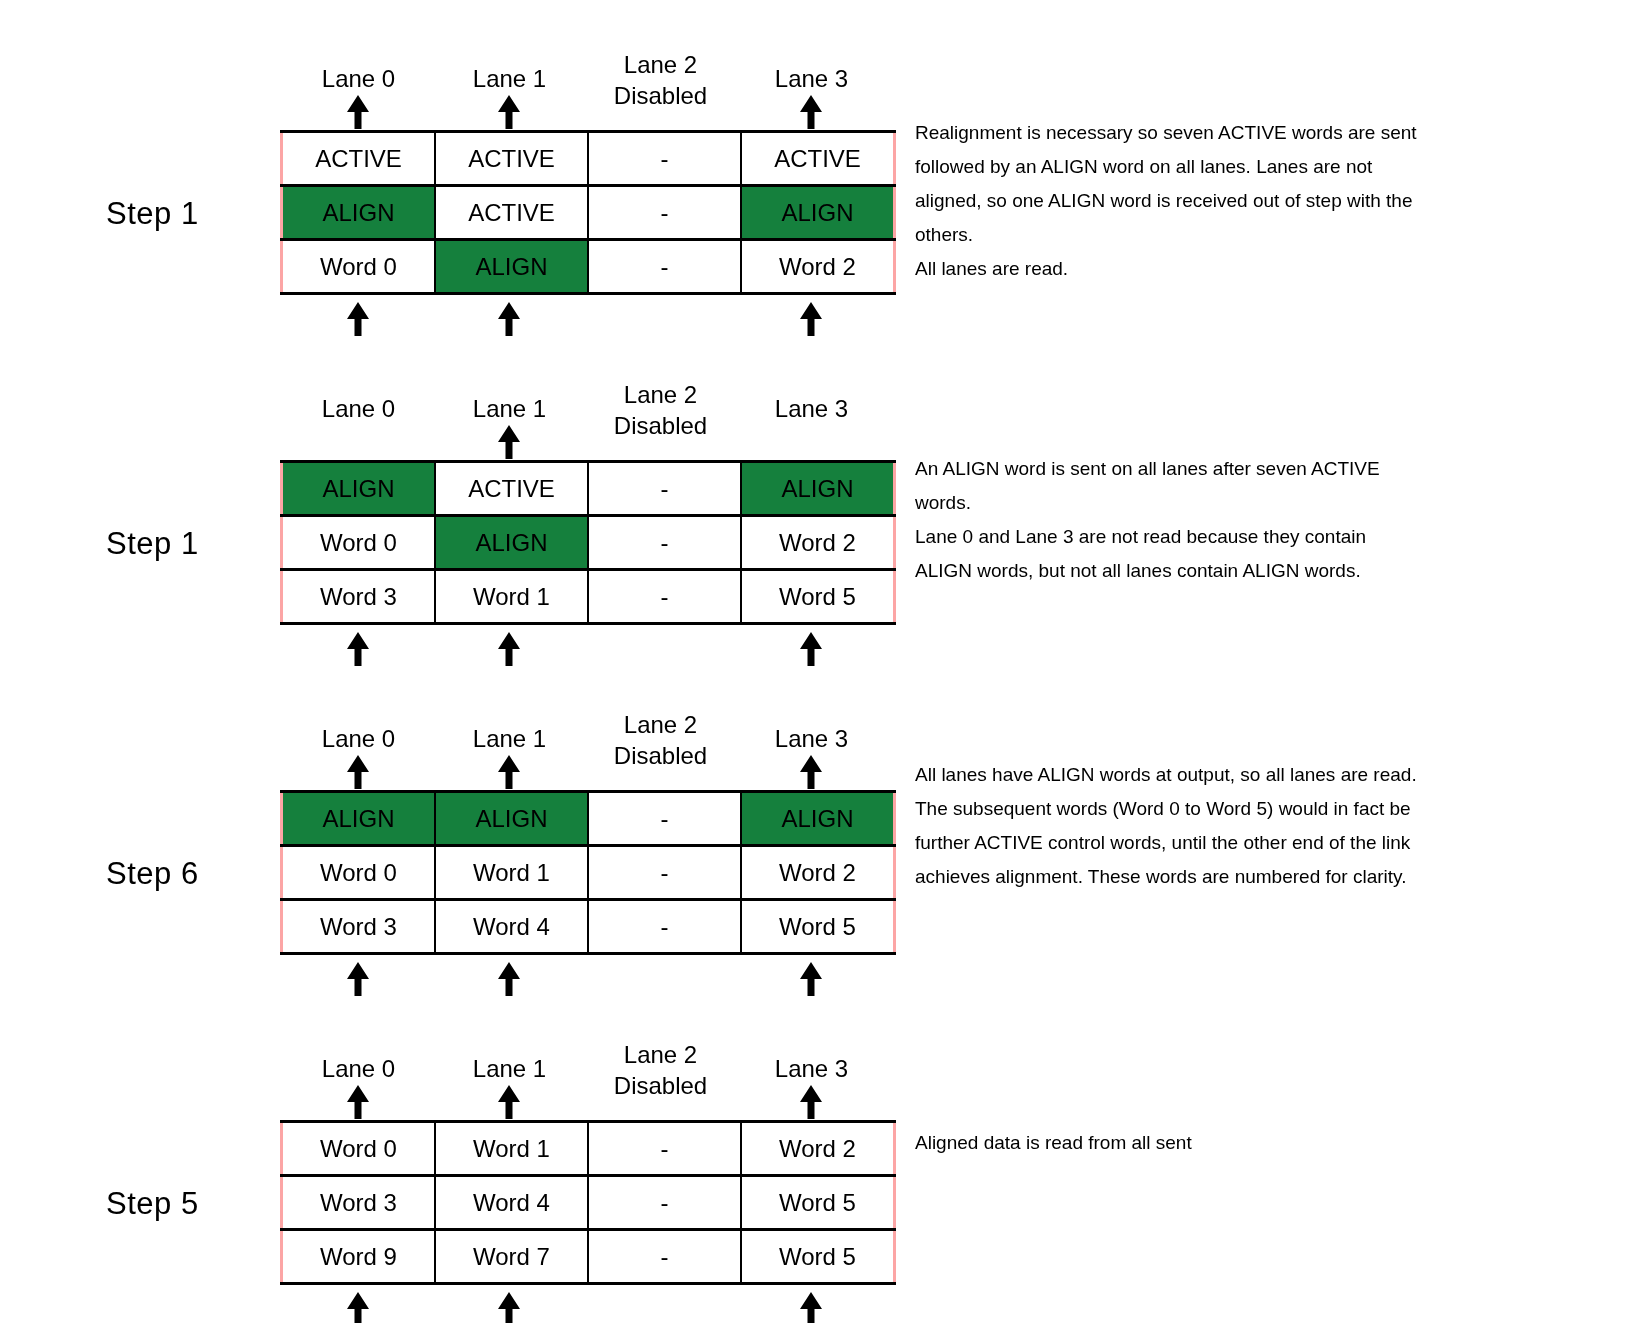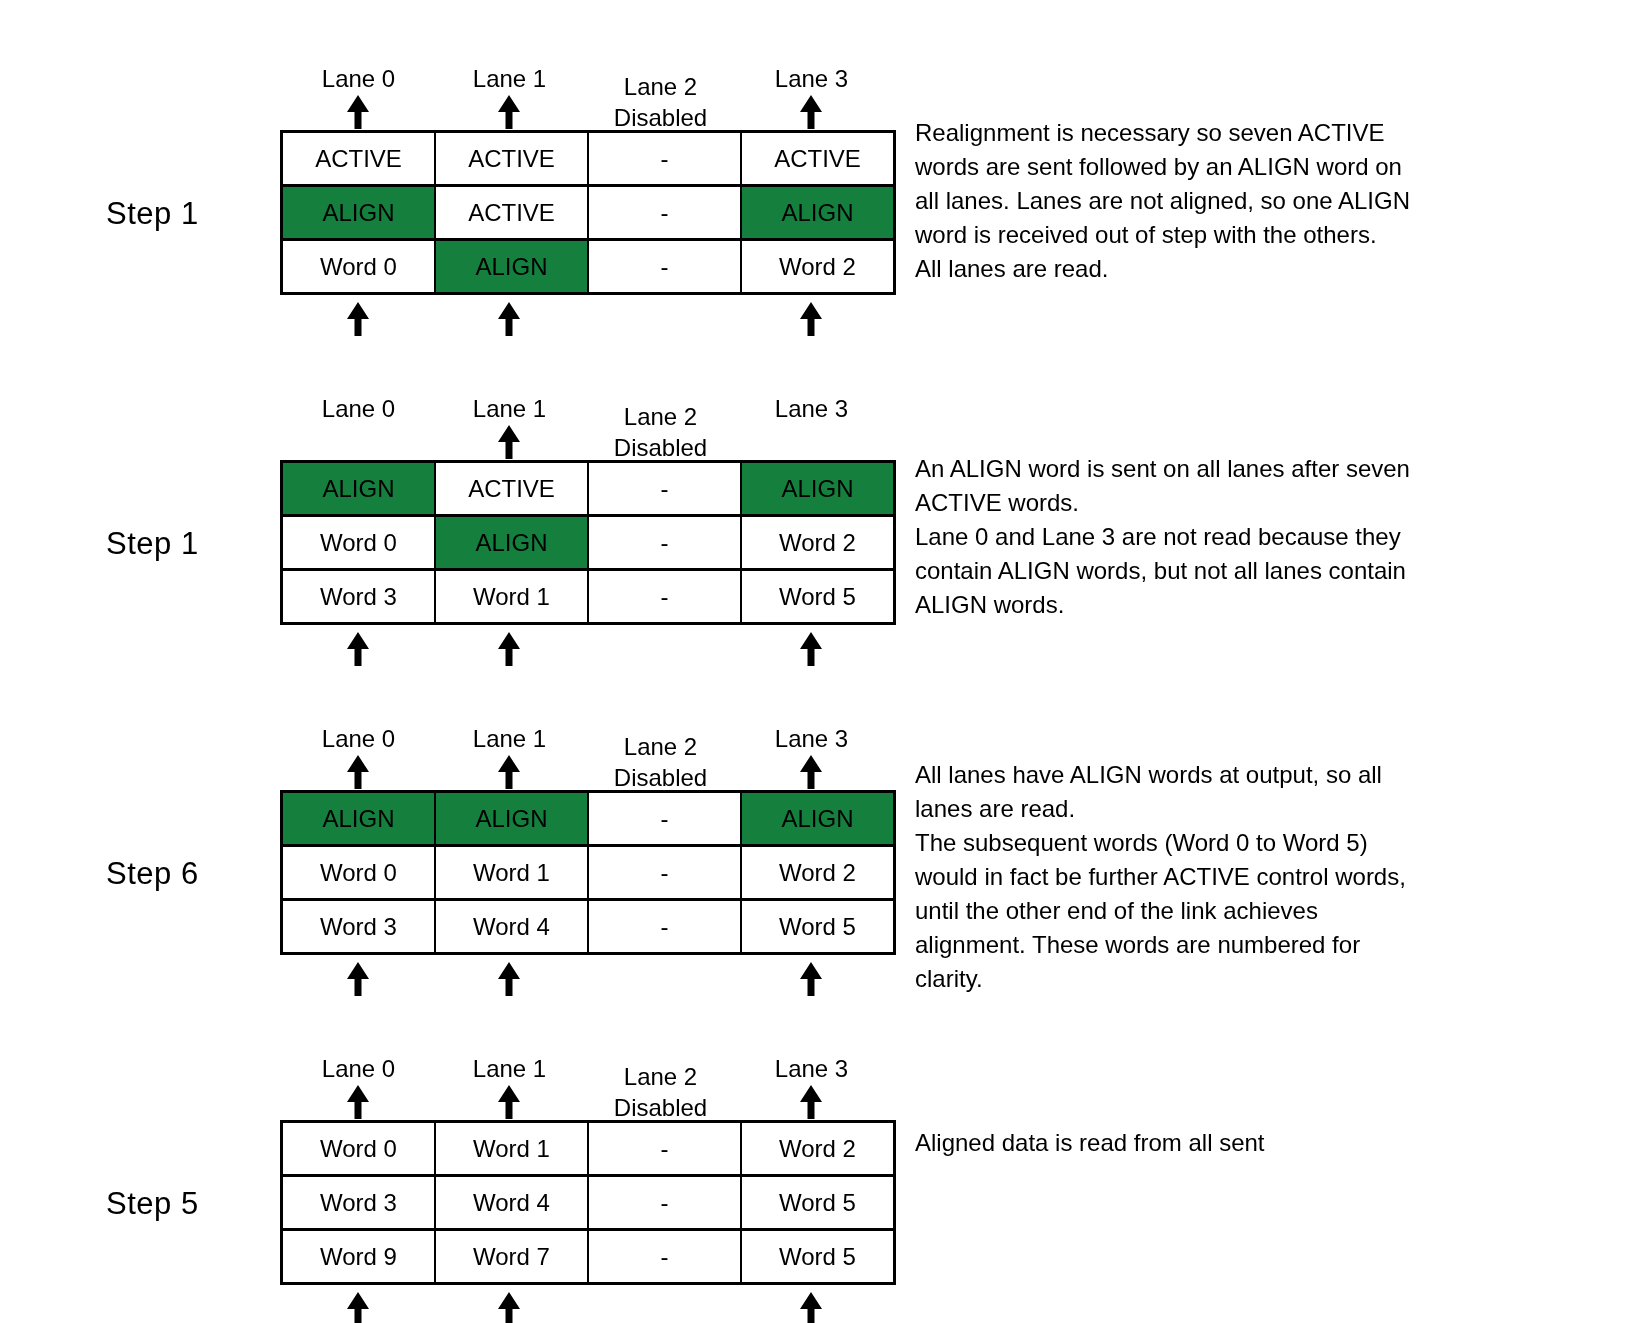--- a/index.html
+++ b/index.html
@@ -11,40 +11,40 @@
     position: relative;
     overflow: hidden;
   }
   .step { position: absolute; left: 0; width: 1645px; height: 292px; }
   .step-label {
     position: absolute; left: 106px; top: 136px;
     font-size: 31px; letter-spacing: 0.5px;
   }
   .lane-col { position: absolute; top: 0; width: 151px; height: 70px; text-align: center; }
   .lane-label { position: absolute; top: 5px; left: 0; width: 100%; font-size: 24px; }
-  .lane-label.two-line { top: -11px; line-height: 31px; margin-top: 22px; }
+  .lane-label.two-line { top: -11px; line-height: 31px; }
   .arrow { position: absolute; width: 26px; height: 34px; }
   .arrow.top { top: 35px; left: 62px; }
   table.lane-table {
     position: absolute; left: 280px; top: 70px;
     border-collapse: collapse; table-layout: fixed;
-    border: 3px solid #000000;
+    border: 3px solid #fca5a5;
   }
   table.lane-table td {
     width: 151px; height: 51px; padding: 0;
     border: 2px solid #000;
     border-top-width: 3px; border-bottom-width: 3px;
     text-align: center; vertical-align: middle;
     font-size: 24px; background: #ffffff;
   }
   table.lane-table td.hl { background: #15803d; }
   .arrow.bottom { top: 242px; }
   .note {
     position: absolute; left: 915px; width: 505px;
-    font-size: 24px; line-height: 34px;
+    font-size: 19px; line-height: 34px;
     white-space: pre-line;
   }
 </style>
 </head>
 <body>
 
 <svg width="0" height="0" style="position:absolute">
   <defs>
     <symbol id="up-arrow" viewBox="0 0 26 34">
       <path d="M13 0 L24 17 L16.5 17 L16.5 34 L9.5 34 L9.5 17 L2 17 Z" fill="#000"></path>

